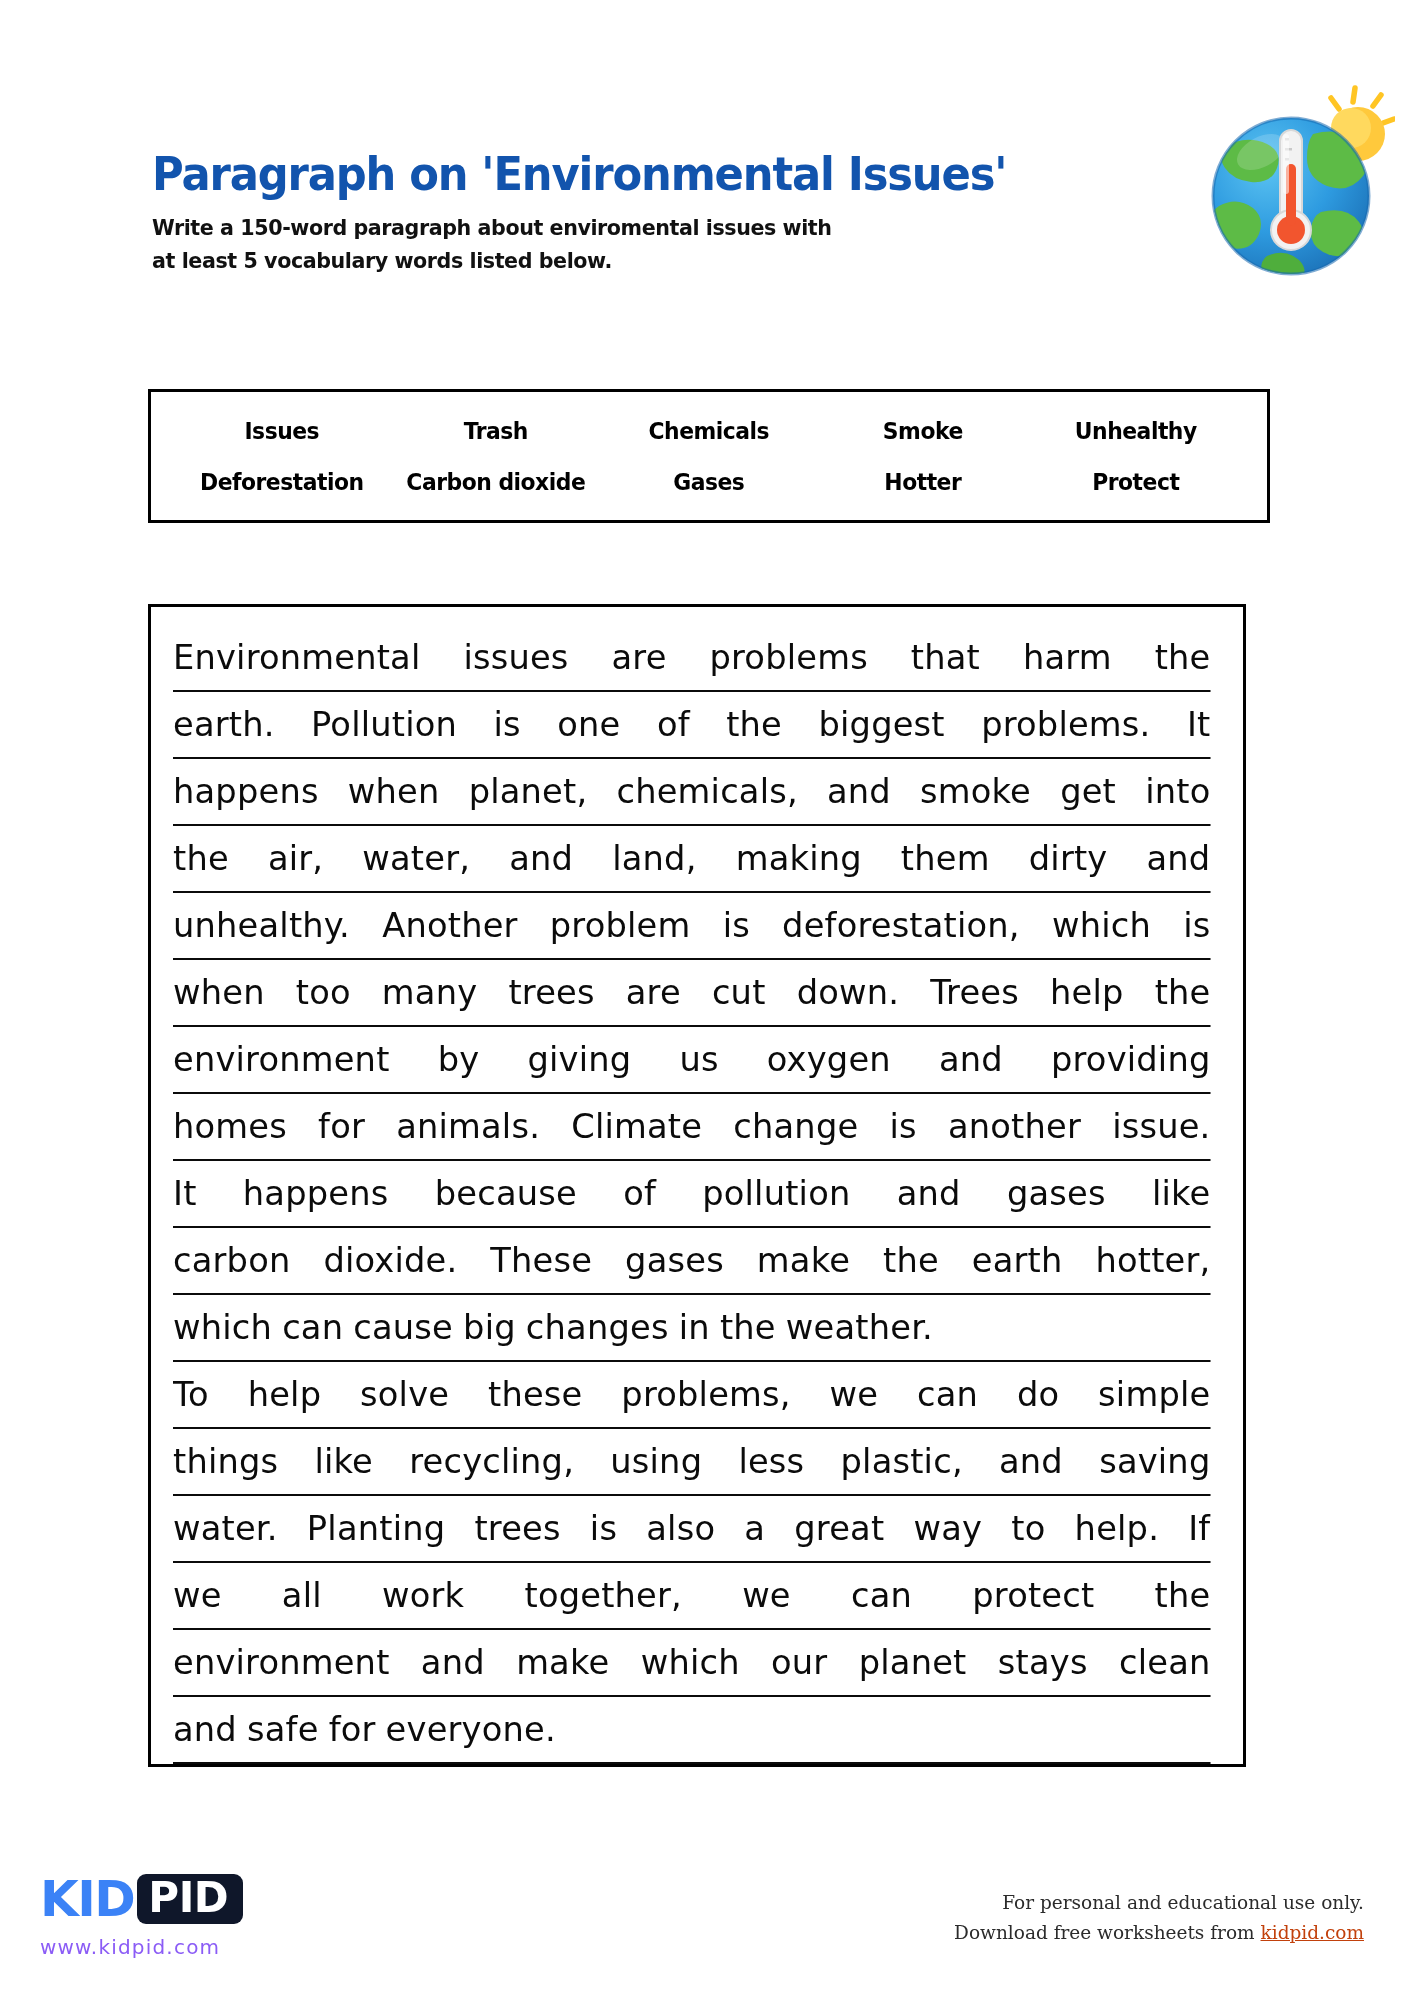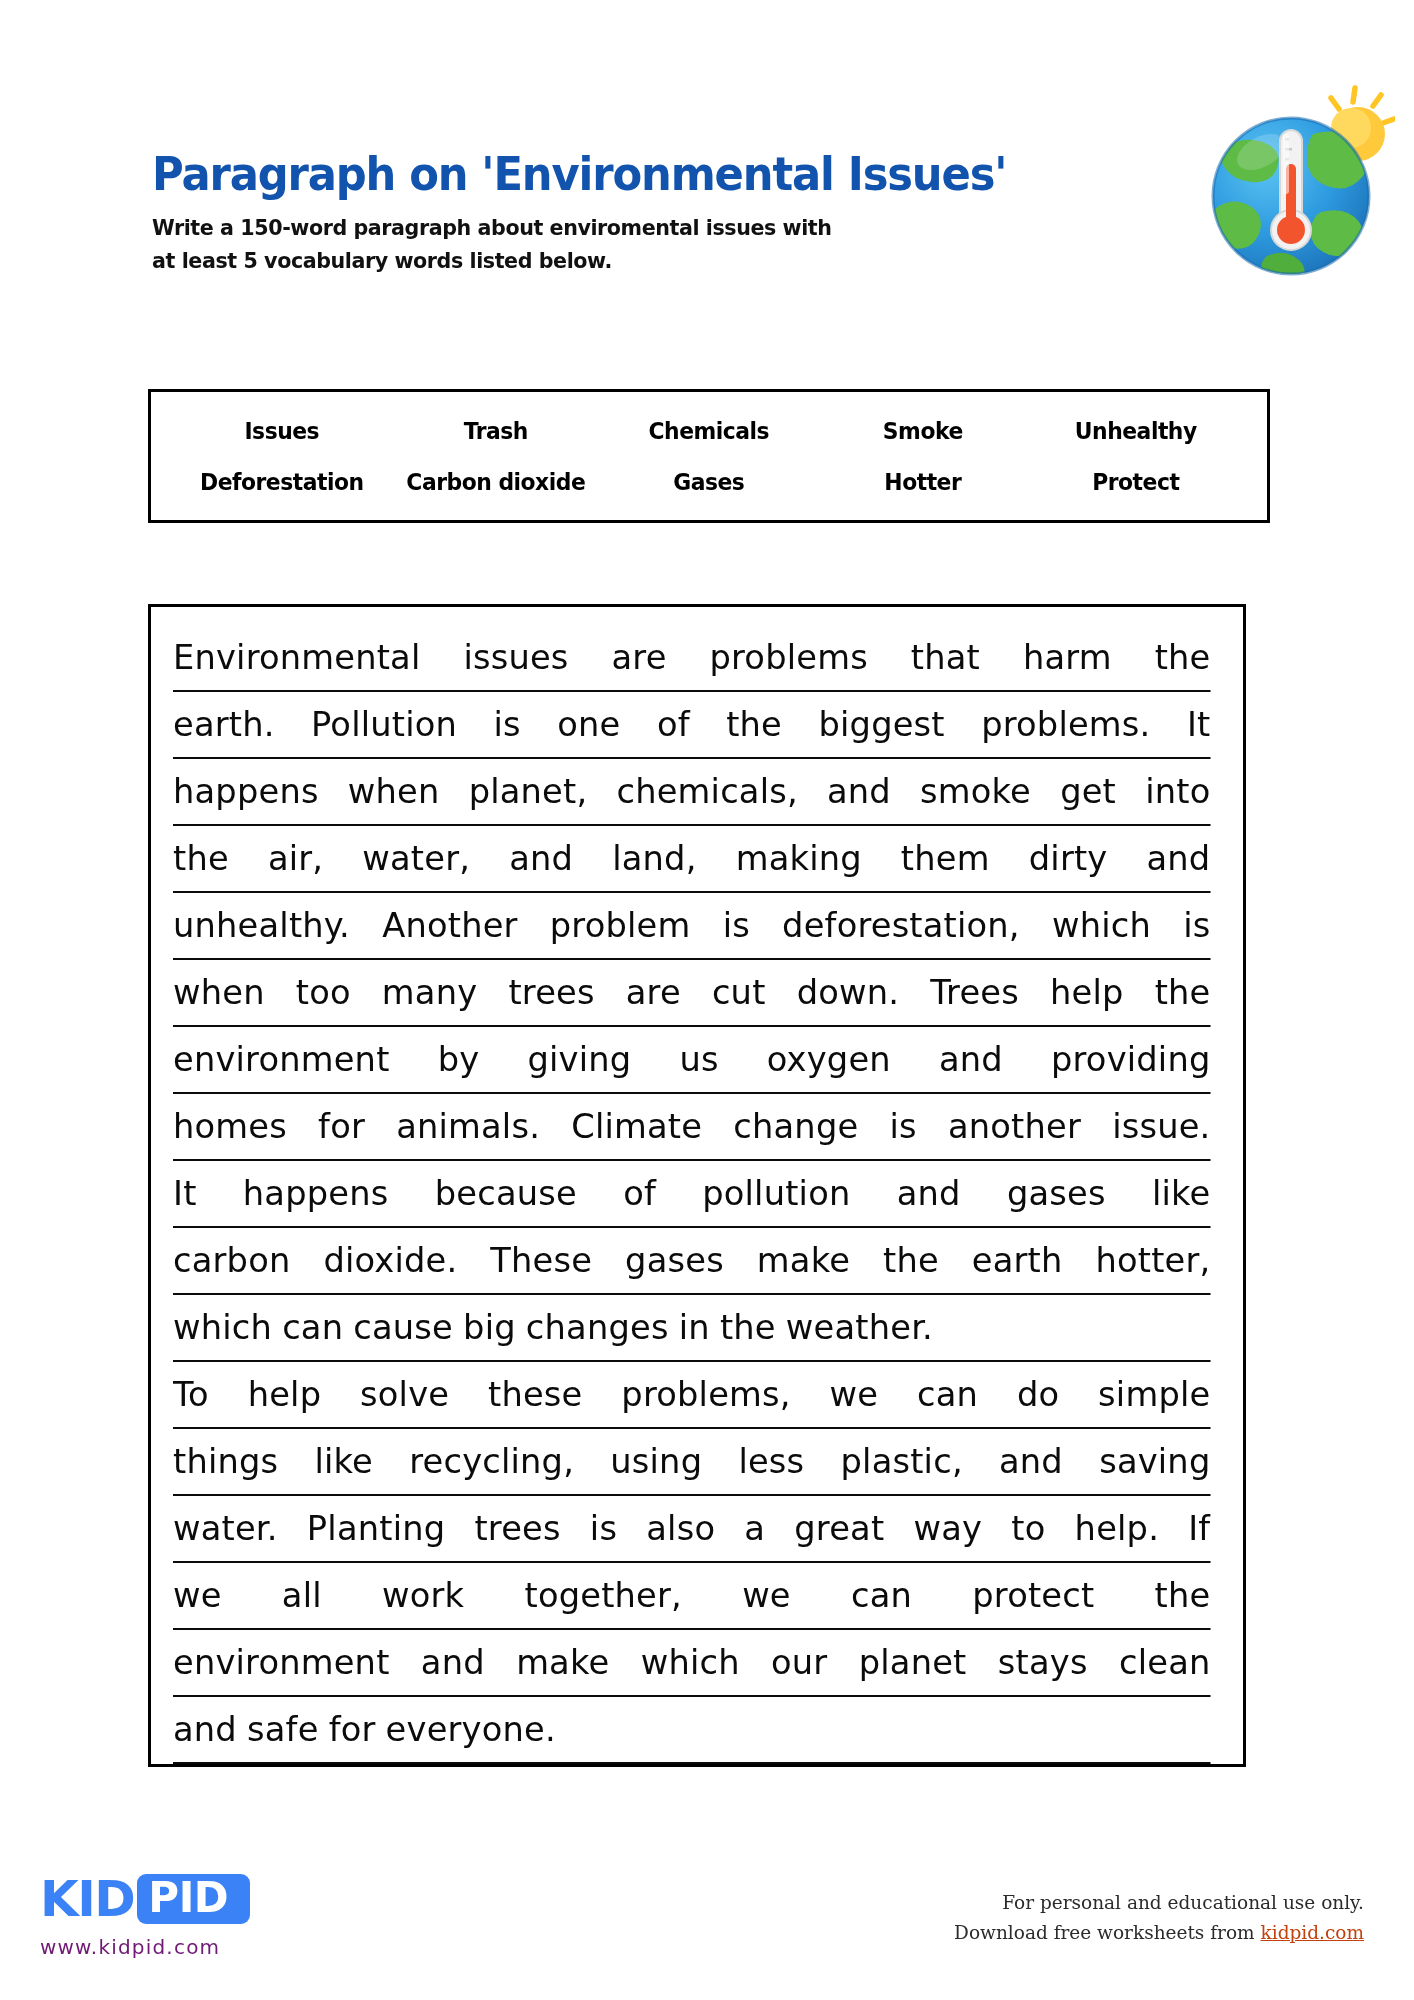--- a/index.html
+++ b/index.html
@@ -155,32 +155,32 @@
     font-weight: 700;
     color: #3b82f6;
     letter-spacing: -1.5px;
     line-height: 1;
   }
   .logo-pid {
     font-family: "DejaVu Sans", sans-serif;
     font-size: 42px;
     font-weight: 700;
     color: #ffffff;
-    background: #3b82f6;
+    background: #0f172a;
     border-radius: 9px;
-    padding: 3px 22px 5px 11px;
+    padding: 3px 15px 5px 11px;
     letter-spacing: -0.5px;
     line-height: 1;
     margin-left: 3px;
   }
   .logo-url {
     font-family: "DejaVu Sans", sans-serif;
     font-size: 20px;
     font-weight: 400;
-    color: #701a75;
+    color: #8b5cf6;
     letter-spacing: 1.2px;
     margin-top: 7px;
   }
   .credit {
     position: absolute;
     right: 50px;
     top: 28px;
     text-align: right;
     font-family: "DejaVu Serif", serif;
     font-size: 18.5px;

